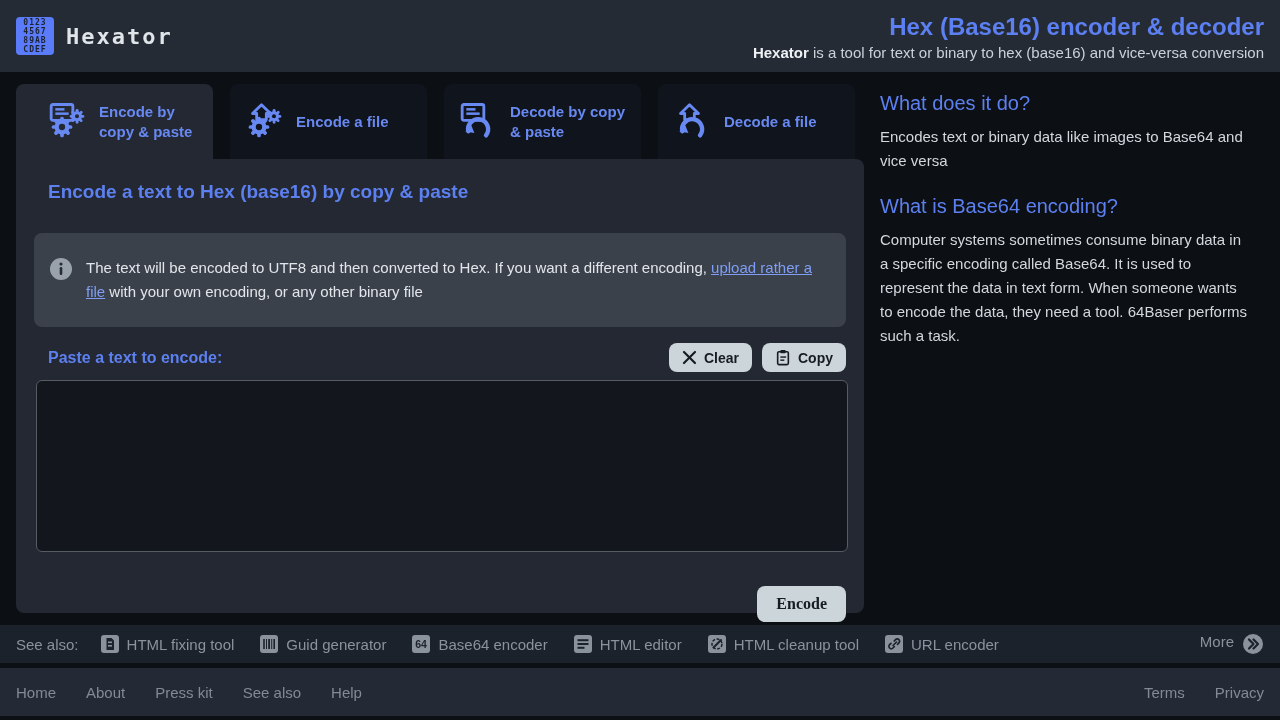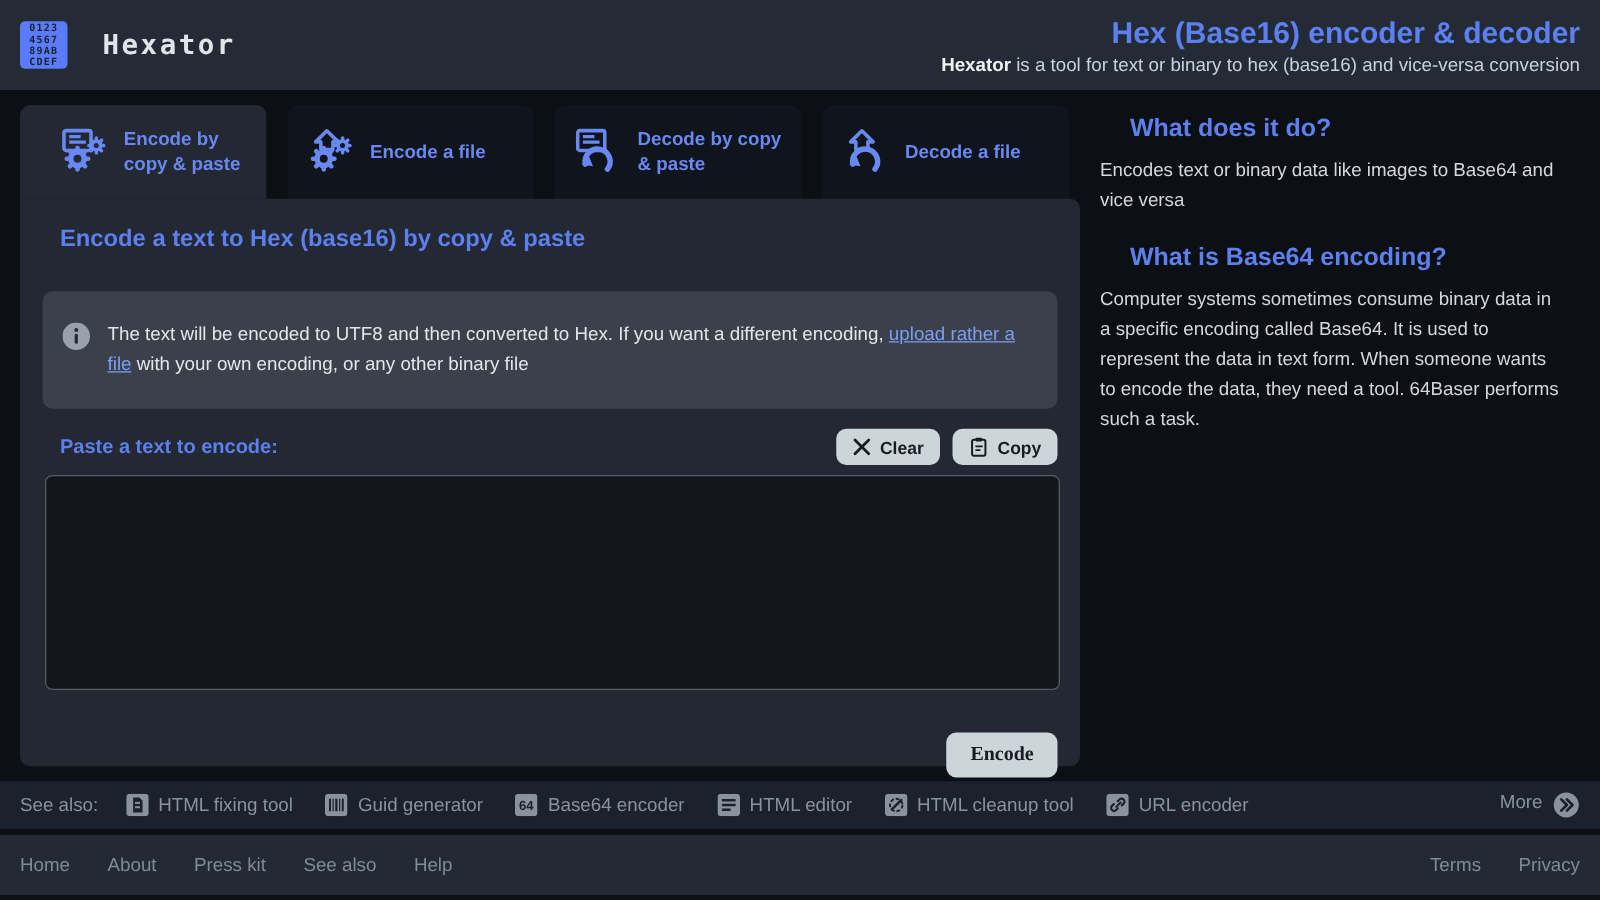--- a/index.html
+++ b/index.html
@@ -8,21 +8,21 @@
     background:#0c0f14;
     font-family:"Liberation Sans", sans-serif;
     color:#d6dce1;
   }
   
   .header {
     height:72px; background:#252b35;
     display:flex; align-items:center; justify-content:space-between;
     padding:0 16px;
   }
-  .brand { display:flex; align-items:center; gap:28px; }
+  .brand { display:flex; align-items:center; gap:12px; }
   .logo-box {
     width:38px; height:38px; background:#5b7cfa; border-radius:4px;
     display:flex; flex-direction:column; align-items:center; justify-content:center;
     font-family:"DejaVu Sans Mono", monospace; font-weight:bold;
     font-size:8px; line-height:9px; color:#1b2230; letter-spacing:1px;
   }
   .brand-name {
     font-family:"DejaVu Sans Mono", monospace; font-weight:bold;
     font-size:22px; color:#dfe5e9; letter-spacing:2px;
   }
@@ -75,21 +75,21 @@
   .encode-textarea {
     display:block; width:812px; height:172px; margin:8px 0 0 2px;
     background:#13161d; border:1px solid #565c64; border-radius:6px;
     resize:none; color:#d6dce1; font-family:"Liberation Sans", sans-serif;
     font-size:15px; padding:10px;
   }
   .encode-row { display:flex; justify-content:flex-end; margin-top:34px; }
   .btn-encode { font-size:16px; padding:9px 19px; border-radius:8px;font-family:Liberation Serif, serif; }
 
   
-  .side-heading { color:#5d80f0; font-size:20px; font-weight:bold; margin-bottom:10px;margin-left:24px; }
+  .side-heading { color:#5d80f0; font-size:20px; font-weight:normal; margin-bottom:10px; }
   .side-body { font-size:15px; line-height:24px; color:#d2d8dd; margin-bottom:22px; }
 
   
   .see-also-bar {
     margin-top:12px; height:38px; background:#1c222c;
     display:flex; align-items:center; padding:0 16px;
     color:#8a929c; font-size:15px;
   }
   .see-also-label { margin-right:22px; }
   .see-also-links { display:flex; align-items:center; gap:26px; flex:1; }

